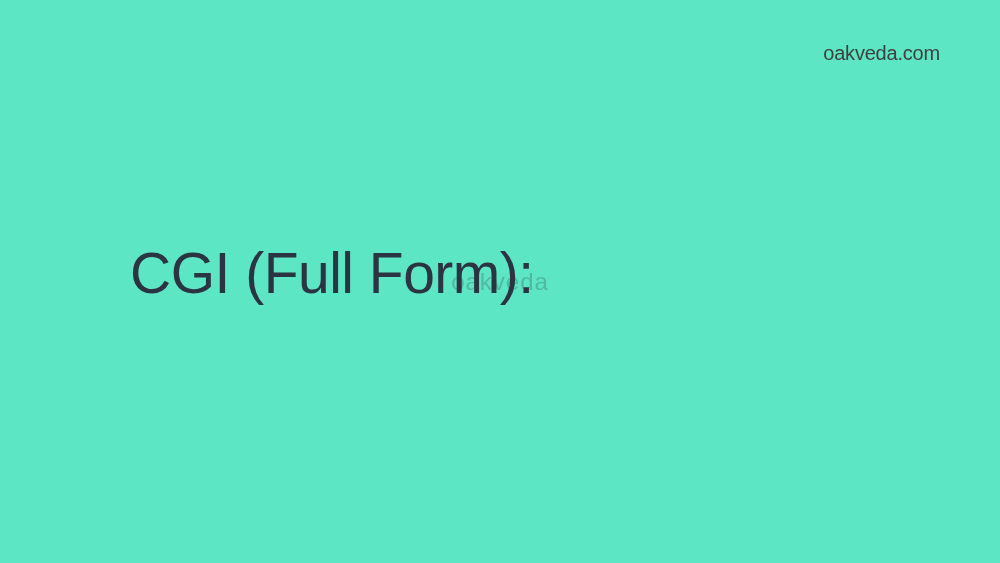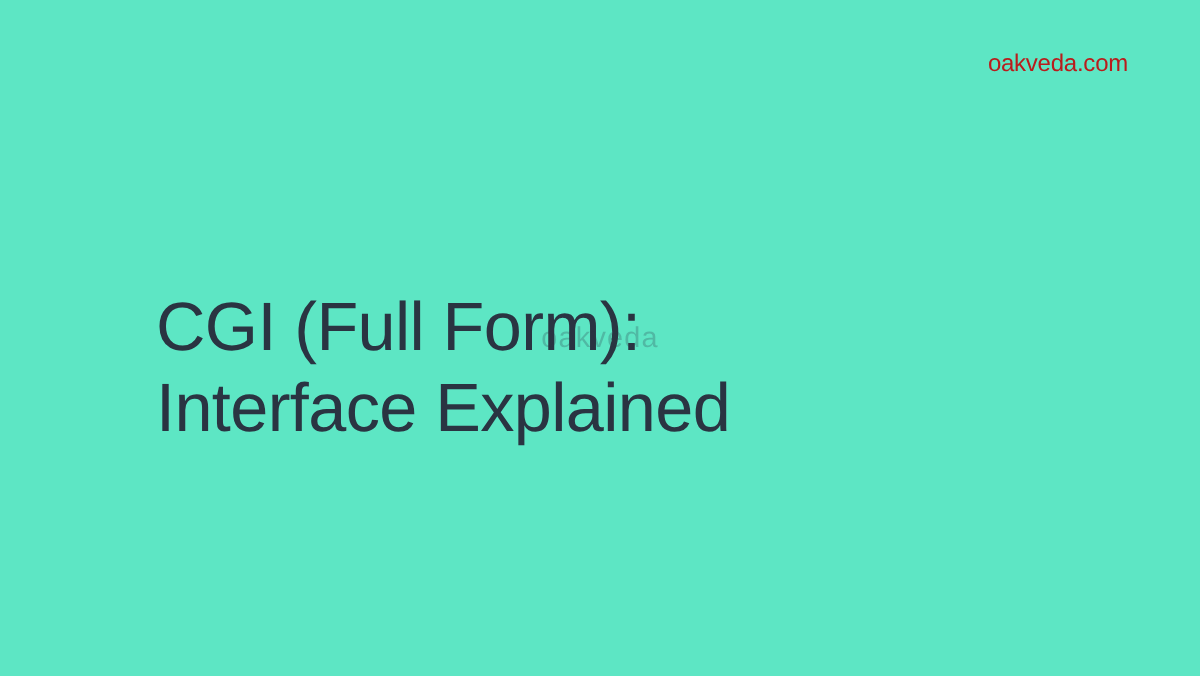--- a/index.html
+++ b/index.html
@@ -14,21 +14,21 @@
       font-family: -apple-system, BlinkMacSystemFont, 'Segoe UI', Helvetica, Arial, sans-serif;
       position: relative;
       overflow: hidden;
     }
     .brand {
       position: absolute;
       top: 42px;
       right: 60px;
       font-size: 20px;
       font-weight: 500;
-      color: #b91c1c;
+      color: #404040;
       letter-spacing: -0.2px;
     }
     .title {
       position: absolute;
       left: 130px;
       top: 240px;
       font-size: 57px;
       font-weight: 300;
       color: #2a3442;
       line-height: 1.18;
@@ -45,16 +45,15 @@
       font-weight: 400;
     }
   </style>
 </head>
 <body>
 
 <div class="brand">oakveda.com</div>
 
 <div class="title">
   <div>CGI (Full Form):</div>
-  <div>Interface Explained</div>
 </div>
 
 <div class="watermark">oakveda</div>
 
 </body></html>

